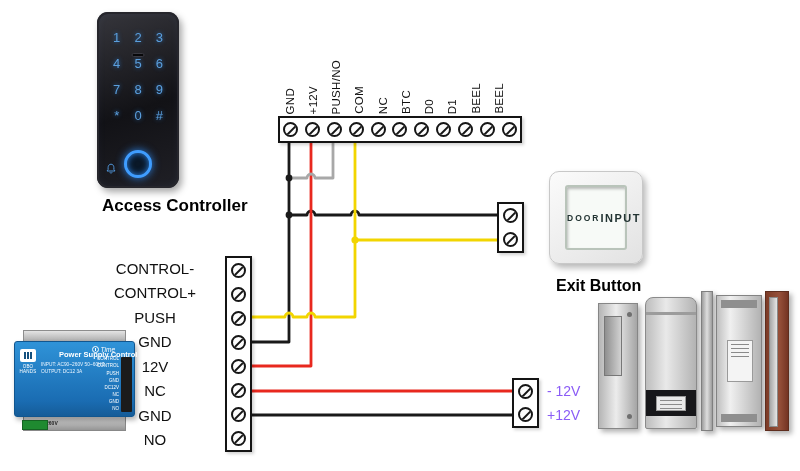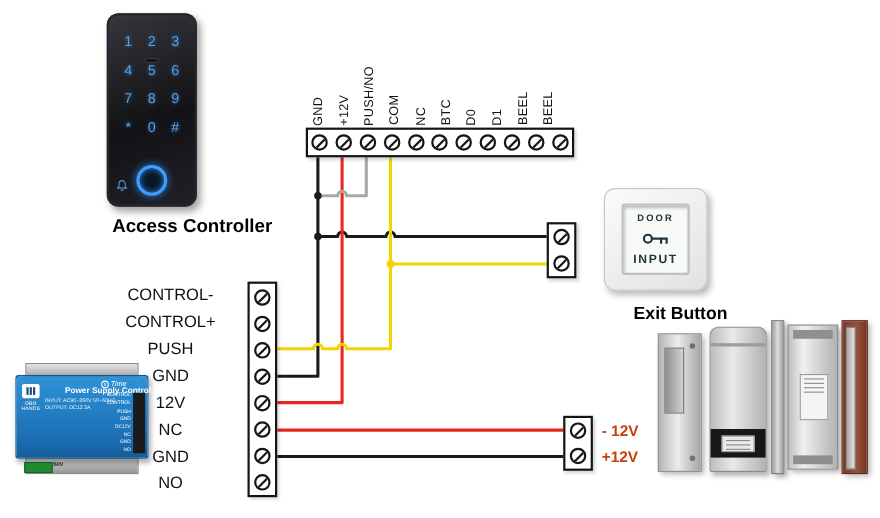--- a/index.html
+++ b/index.html
@@ -45,21 +45,21 @@
            box-shadow:0 0 8px #2a7fe0, inset 0 0 6px #2a7fe0; }
   .ac-bell { position:absolute; left:8px; bottom:13px; }
 
   
   .exit-btn { position:absolute; left:549px; top:171px; width:94px; height:93px; z-index:2;
               background:linear-gradient(145deg,#fbfbfb,#e2e2e2); border:1px solid #c8c8c8;
               border-radius:10px; box-shadow:3px 4px 6px rgba(0,0,0,0.28); }
   .exit-inner { position:absolute; left:15px; top:13px; width:62px; height:65px;
                 background:#f7faf7; border:2px solid #b9c4ba; border-radius:3px;
                 box-shadow:inset 1px 2px 3px rgba(0,0,0,0.25);
-                display:flex; flex-direction:column; align-items:center;
+                display:flex; flex-direction:row; align-items:center;
                 justify-content:space-between; padding:6px 0; }
   .exit-door { font-size:8.5px; font-weight:bold; letter-spacing:2px; color:#233433; }
   .exit-exit { font-size:11px; font-weight:bold; letter-spacing:1.5px; color:#233433; }
 
   
   .ps { position:absolute; left:14px; top:329px; width:121px; height:102px; z-index:2; }
   .ps-flange-top { position:absolute; left:9px; right:9px; top:1px; height:13px;
                    background:linear-gradient(#e4e4e4,#a8a8a8); border:1px solid #8d8d8d; }
   .ps-flange-bot { position:absolute; left:9px; right:9px; bottom:0; height:15px;
                    background:linear-gradient(#d2d2d2,#969696); border:1px solid #888; }
@@ -107,21 +107,21 @@
                    background:linear-gradient(90deg,#bfbfbf,#f0f0f0 30%,#b2b2b2); }
   .lock-mag-body .sticker { position:absolute; left:10px; top:44px; width:26px; height:42px;
                             background:#f4f4f4; border:1px solid #9a9a9a; }
   .lock-mag-body .cap { position:absolute; left:4px; right:4px; height:8px; background:#8f8f8f; }
   .lock-mag-door { left:765px; top:291px; width:24px; height:140px; border:1px solid #5e2d1e;
                    background:linear-gradient(90deg,#7c3b27,#96503a 60%,#743423); }
   .lock-mag-door .plate { position:absolute; left:3px; top:5px; width:9px; height:130px;
                           background:linear-gradient(90deg,#a8a8a8,#e6e6e6); border:1px solid #8a8a8a; }
   .stripes i { display:block; height:1px; background:#8a8a8a; margin:3px 3px 0 3px; }
 
-  .lock-wire-label { position:absolute; z-index:3; font-size:14px; font-weight:bold; color:#c2410c; }
+  .lock-wire-label { position:absolute; z-index:3; font-size:14px; font-weight:normal; color:#8b5cf6; }
 </style>
 </head>
 <body>
 
 <div class="canvas">
 
   <svg class="wires" width="800" height="471" viewBox="0 0 800 471">
     <g fill="none" stroke-width="2.8" stroke-linejoin="round">
 
       <path d="M289,128 V342 H252" stroke="#1a1a1a"></path>
@@ -226,21 +226,21 @@
       <span class="exit-door">DOOR</span>
       <svg width="26" height="12" viewBox="0 0 26 12">
         <circle cx="6" cy="6" r="3.6" fill="none" stroke="#233443" stroke-width="2"></circle>
         <line x1="9.6" y1="6" x2="24" y2="6" stroke="#233443" stroke-width="2"></line>
         <line x1="18" y1="6" x2="18" y2="10.5" stroke="#233443" stroke-width="2"></line>
         <line x1="23" y1="6" x2="23" y2="10.5" stroke="#233443" stroke-width="2"></line>
       </svg>
       <span class="exit-exit">INPUT</span>
     </div>
   </div>
-  <div class="title" style="left:556px; top:277px; font-size:16px;margin-left:20px;">Exit Button</div>
+  <div class="title" style="left:556px; top:277px; font-size:16px;">Exit Button</div>
 
   <div class="tblock v" style="left:512px; top:378px; width:27px; height:50px;">
     <div class="screw"></div>
     <div class="screw"></div>
   </div>
   <div class="lock-wire-label" style="left:547px; top:383px;">- 12V</div>
   <div class="lock-wire-label" style="left:547px; top:407px;">+12V</div>
 
   <div class="ps">
     <div class="ps-flange-top"></div>

